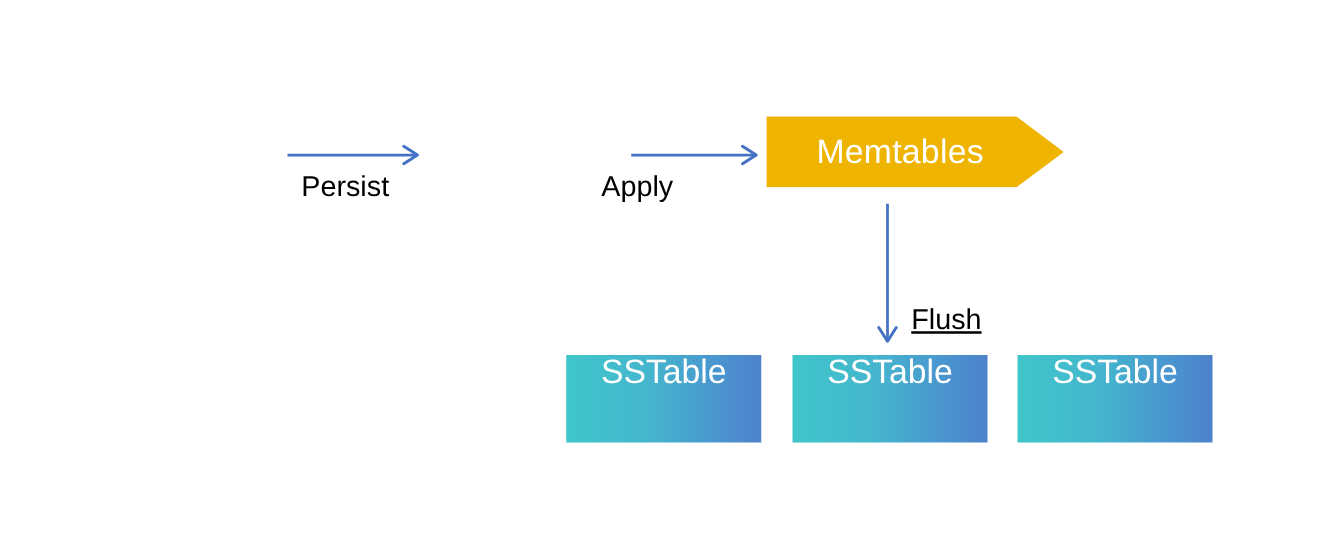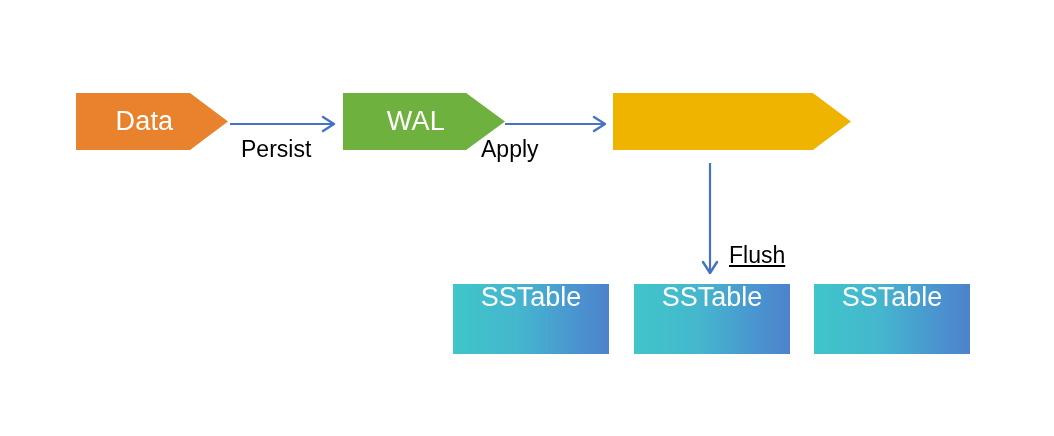--- a/index.html
+++ b/index.html
@@ -105,32 +105,25 @@
       <line x1="505" y1="124" x2="604" y2="124" stroke="#4472C4" stroke-width="2.2"></line>
       <polyline points="594,117 605,124 594,131" fill="none" stroke="#4472C4" stroke-width="2.4" stroke-linecap="round" stroke-linejoin="round"></polyline>
     </g>
 
     <g>
       <line x1="710" y1="163" x2="710" y2="272" stroke="#4472C4" stroke-width="2.2"></line>
       <polyline points="703,262 710,273 717,262" fill="none" stroke="#4472C4" stroke-width="2.4" stroke-linecap="round" stroke-linejoin="round"></polyline>
     </g>
   </svg>
 
-  <div class="pent pent-data" style="left:76px; top:93px; width:152px; height:57px;">
-    <span class="pent-body"></span>
-    <span class="pent-label">Data</span>
-  </div>
 
-  <div class="pent pent-wal" style="left:343px; top:93px; width:162px; height:57px;">
-    <span class="pent-body"></span>
-    <span class="pent-label">WAL</span>
-  </div>
 
   <div class="pent pent-memtables" style="left:613px; top:93px; width:238px; height:57px;">
     <span class="pent-body"></span>
+    <span class="pent-label">Memtables</span>
   </div>
 
   <div class="sstable" style="left:453px; top:284px; width:156px; height:70px;">
     <span>SSTable</span>
   </div>
 
   <div class="sstable" style="left:634px; top:284px; width:156px; height:70px;">
     <span>SSTable</span>
   </div>
 

